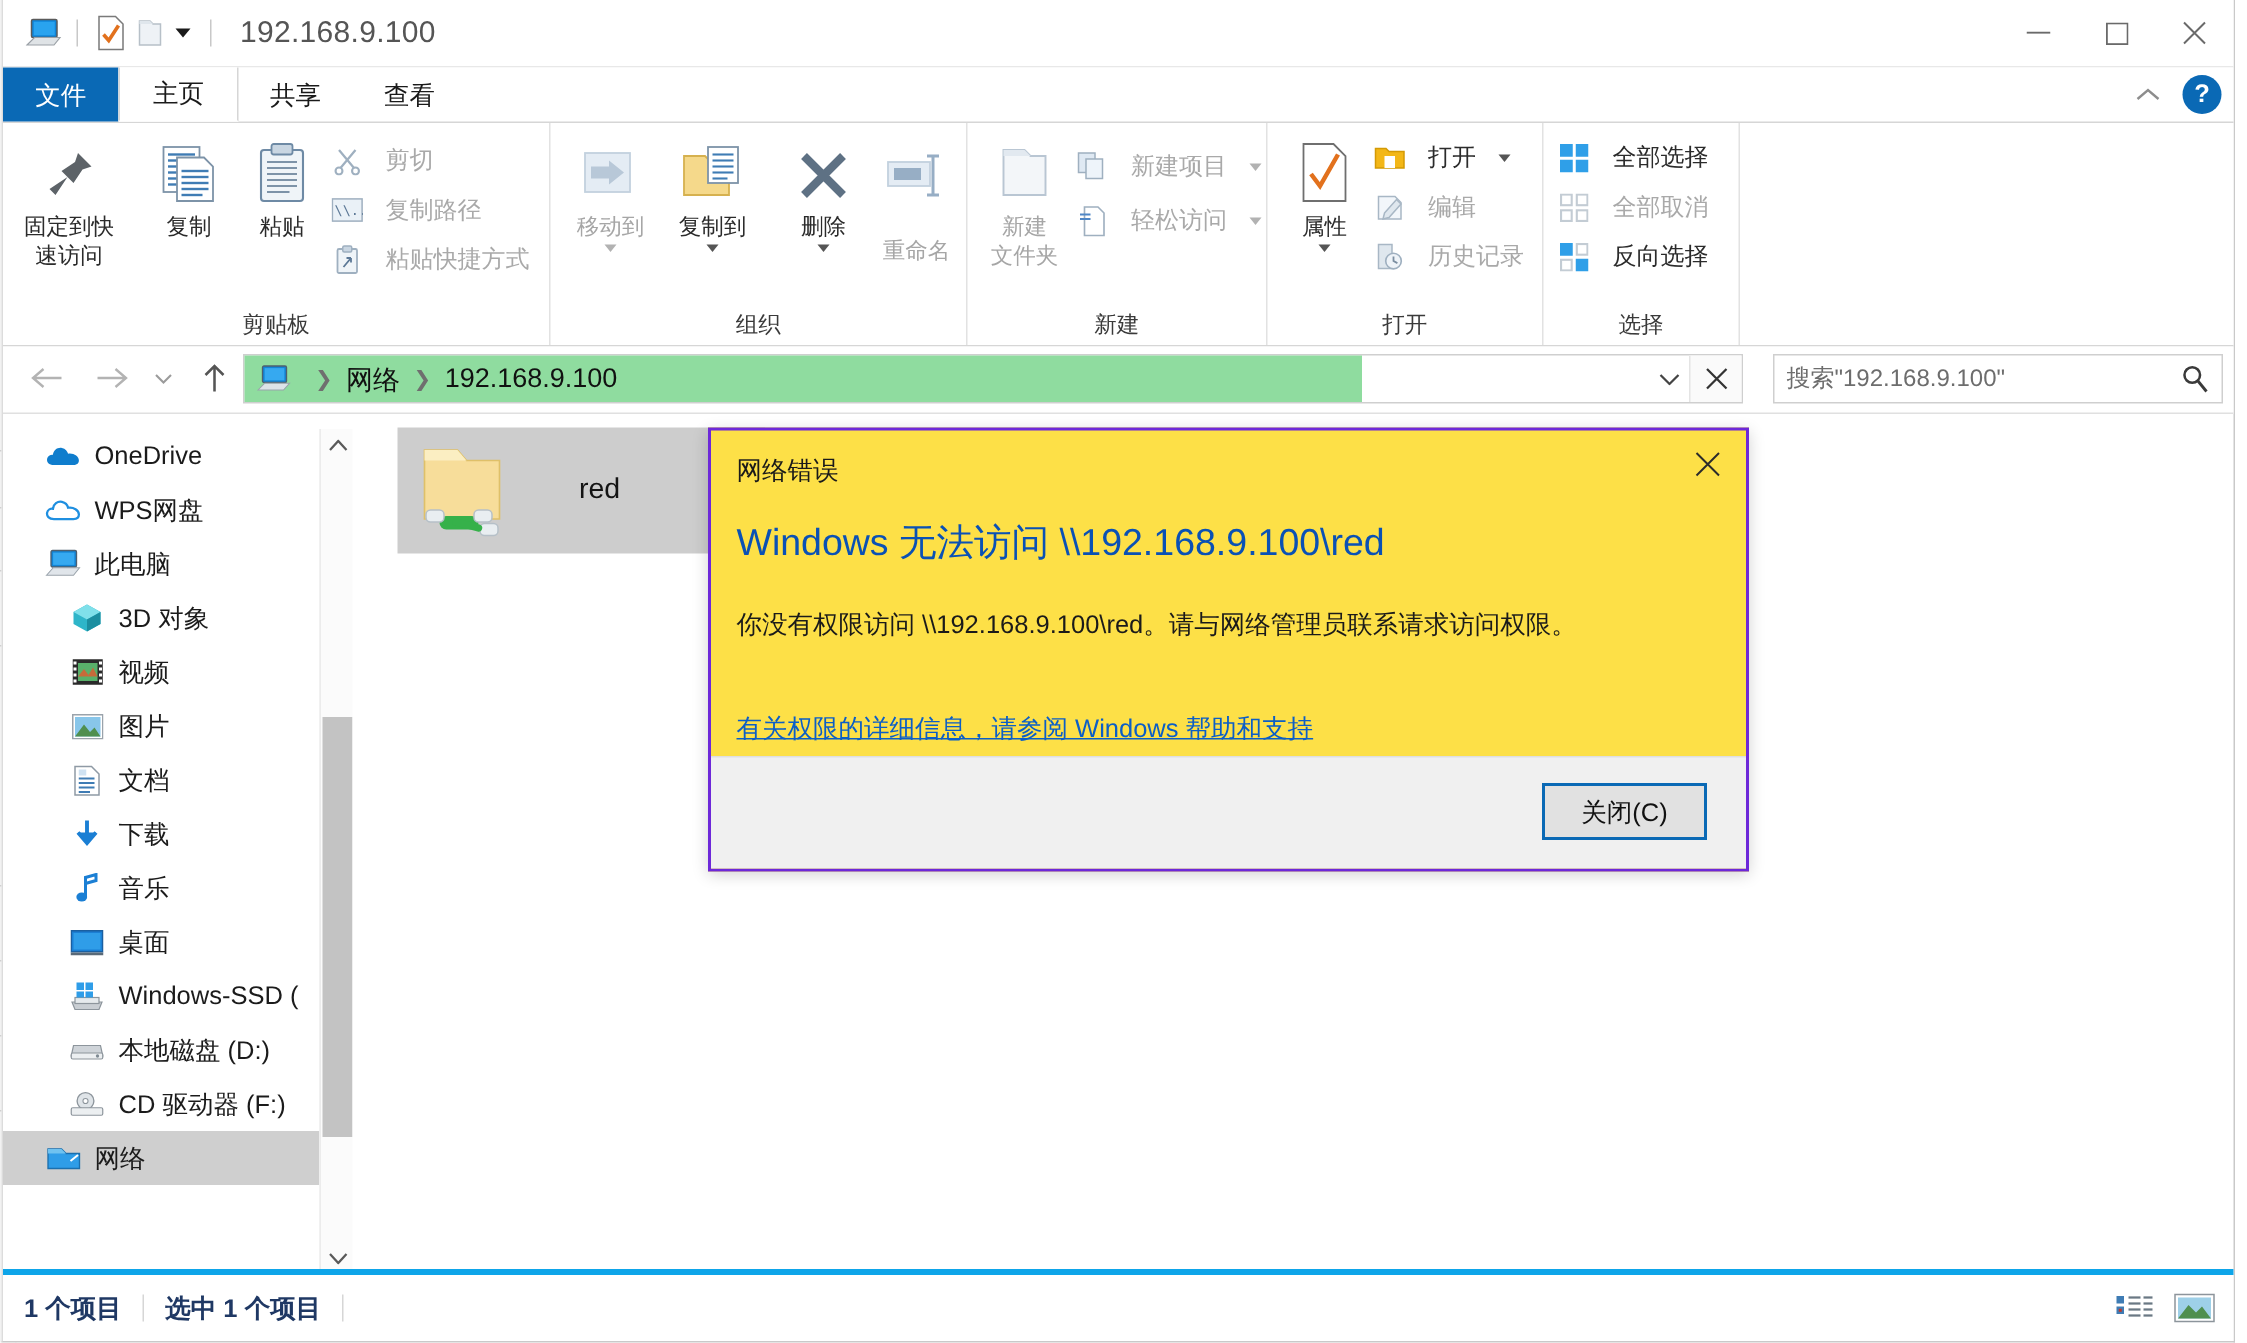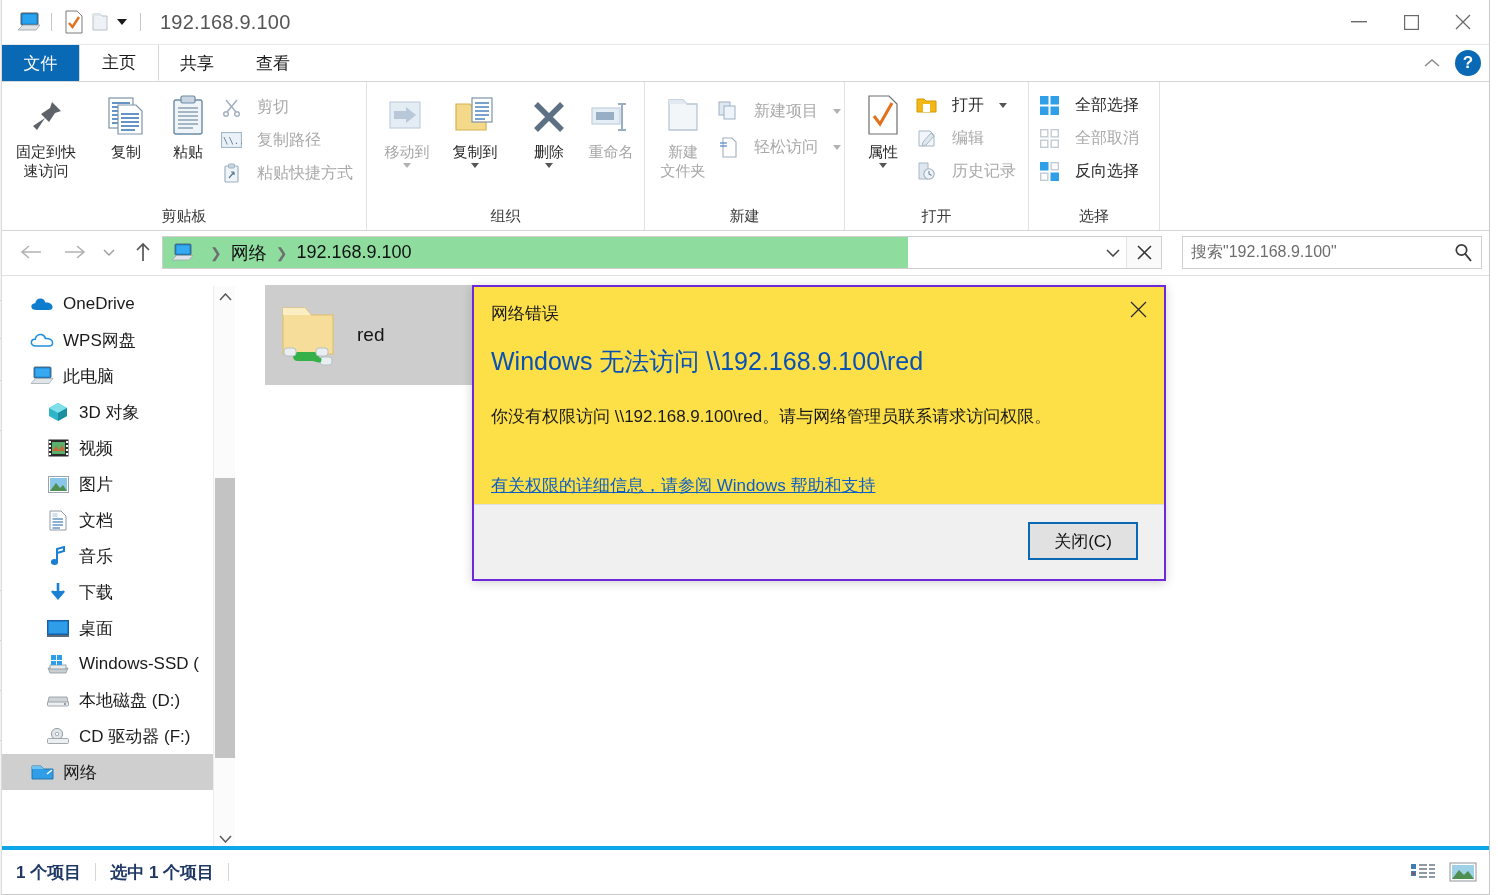--- a/index.html
+++ b/index.html
@@ -69,21 +69,21 @@
   .navitem.sel{background:#cfcfcf;}
   .navitem .nico{width:28px;height:28px;display:flex;align-items:center;justify-content:center;flex:none;}
   .navitem .nlabel{font-size:17px;color:#1b1b1b;white-space:nowrap;margin-left:7px;}
   .navscroll{position:absolute;left:211px;top:288px;width:22px;height:562px;background:#fbfbfb;border-left:1px solid #ececec;border-right:1px solid #ececec;}
   .navscroll .arr{position:absolute;left:0;width:22px;height:22px;display:flex;align-items:center;justify-content:center;}
   .navscroll .arr.top{top:0;}
   .navscroll .arr.bot{bottom:0;}
   .navscroll .thumb{position:absolute;left:1px;width:20px;background:#c3c3c3;}
 
   .content{position:absolute;left:233px;top:280px;right:1px;bottom:44px;background:#fff;overflow:hidden;}
-  .fileitem{position:absolute;left:30px;top:5px;width:245px;height:100px;background:#cdcdcd;display:flex;align-items:center;}
+  .fileitem{position:absolute;left:30px;top:5px;width:245px;height:84px;background:#cdcdcd;display:flex;align-items:center;gap:29px;}
   .fileitem .ficon{width:86px;height:80px;display:flex;align-items:center;justify-content:center;flex:none;}
   .fileitem .fname{font-size:19px;color:#141414;margin-left:6px;}
 
   
   .statusbar{position:absolute;left:0;right:0;bottom:0;height:44px;background:#fff;border-top:4px solid #0ea5e9;display:flex;align-items:center;font-weight:bold;}
   .st-sep{width:1px;height:18px;background:#d6d6d6;margin:0 14px;}
   .st-txt{font-size:17px;color:#1f3864;}
   .st-right{position:absolute;right:10px;top:0;height:44px;display:flex;align-items:center;gap:8px;}
   .viewbtn{width:32px;height:30px;display:flex;align-items:center;justify-content:center;}
   .watermark{position:absolute;right:40px;bottom:10px;font-size:19px;color:#e2e2e2;white-space:nowrap;letter-spacing:.3px;pointer-events:none;}
@@ -296,21 +296,21 @@
         </div>
         <div class="bigbtn" style="left:146px;">
           <div class="bico">
             <svg width="42" height="42" viewBox="0 0 42 42">
               <path d="M8 8 L34 34 M34 8 L8 34" stroke="#5e7184" stroke-width="5.5" fill="none"></path>
             </svg>
           </div>
           <div class="blabel">删除</div>
           <div class="tri" style="margin-top:2px"></div>
         </div>
-        <div class="bigbtn dis" style="left:208px;">
+        <div class="bigbtn dis" style="left:208px;gap:16px;">
           <div class="bico">
             <svg width="46" height="42" viewBox="0 0 46 42">
               <rect x="4" y="12" width="28" height="16" fill="#e4ecf4" stroke="#c2d1de" stroke-width="1.2"></rect>
               <rect x="8" y="16" width="18" height="8" fill="#97aec5"></rect>
               <path d="M34 8 V34 M30 8 H38 M30 34 H38" stroke="#97aec5" stroke-width="2" fill="none"></path>
             </svg>
           </div>
           <div class="blabel">重命名</div>
         </div>
         <div class="glabel">组织</div>
@@ -574,35 +574,35 @@
                 <path d="M3.5 15 H14"></path>
                 <path d="M3.5 18 H11"></path>
               </g>
             <rect x="3.5" y="3" width="5" height="4" fill="#cfe2f2"></rect>
           </svg>
         </div>
         <div class="nlabel">文档</div>
       </div>
       <div class="navitem" style="padding-left:42px;">
         <div class="nico">
+          <svg width="18" height="20" viewBox="0 0 18 20">
+              <path d="M9 1 V12 M3 9 L9 16 L15 9" fill="none" stroke="#1b7fd4" stroke-width="2.6"></path>
+              <path d="M3 9 L9 16 L15 9 Z" fill="#1b7fd4"></path>
+            </svg>
+        </div>
+        <div class="nlabel">下载</div>
+      </div>
+      <div class="navitem" style="padding-left:42px;">
+        <div class="nico">
           <svg width="17" height="20" viewBox="0 0 17 20">
             <path d="M7 16 V3 L14 1 V5 L7 7" fill="none" stroke="#1b7fd4" stroke-width="2"></path>
             <ellipse cx="4.5" cy="16" rx="3.6" ry="3" fill="#1b7fd4"></ellipse>
           </svg>
         </div>
         <div class="nlabel">音乐</div>
-      </div>
-      <div class="navitem" style="padding-left:42px;">
-        <div class="nico">
-          <svg width="18" height="20" viewBox="0 0 18 20">
-              <path d="M9 1 V12 M3 9 L9 16 L15 9" fill="none" stroke="#1b7fd4" stroke-width="2.6"></path>
-              <path d="M3 9 L9 16 L15 9 Z" fill="#1b7fd4"></path>
-            </svg>
-        </div>
-        <div class="nlabel">下载</div>
       </div>
       <div class="navitem" style="padding-left:42px;">
         <div class="nico">
           <svg width="22" height="17" viewBox="0 0 22 17">
             <rect x="0.5" y="0.5" width="21" height="14" fill="#1b7fd4" stroke="#1b5fa0"></rect>
             <rect x="2" y="2" width="18" height="11" fill="#2f9de8"></rect>
             <rect x="0" y="15" width="22" height="2" fill="#5a6a78"></rect>
           </svg>
         </div>
         <div class="nlabel">桌面</div>

